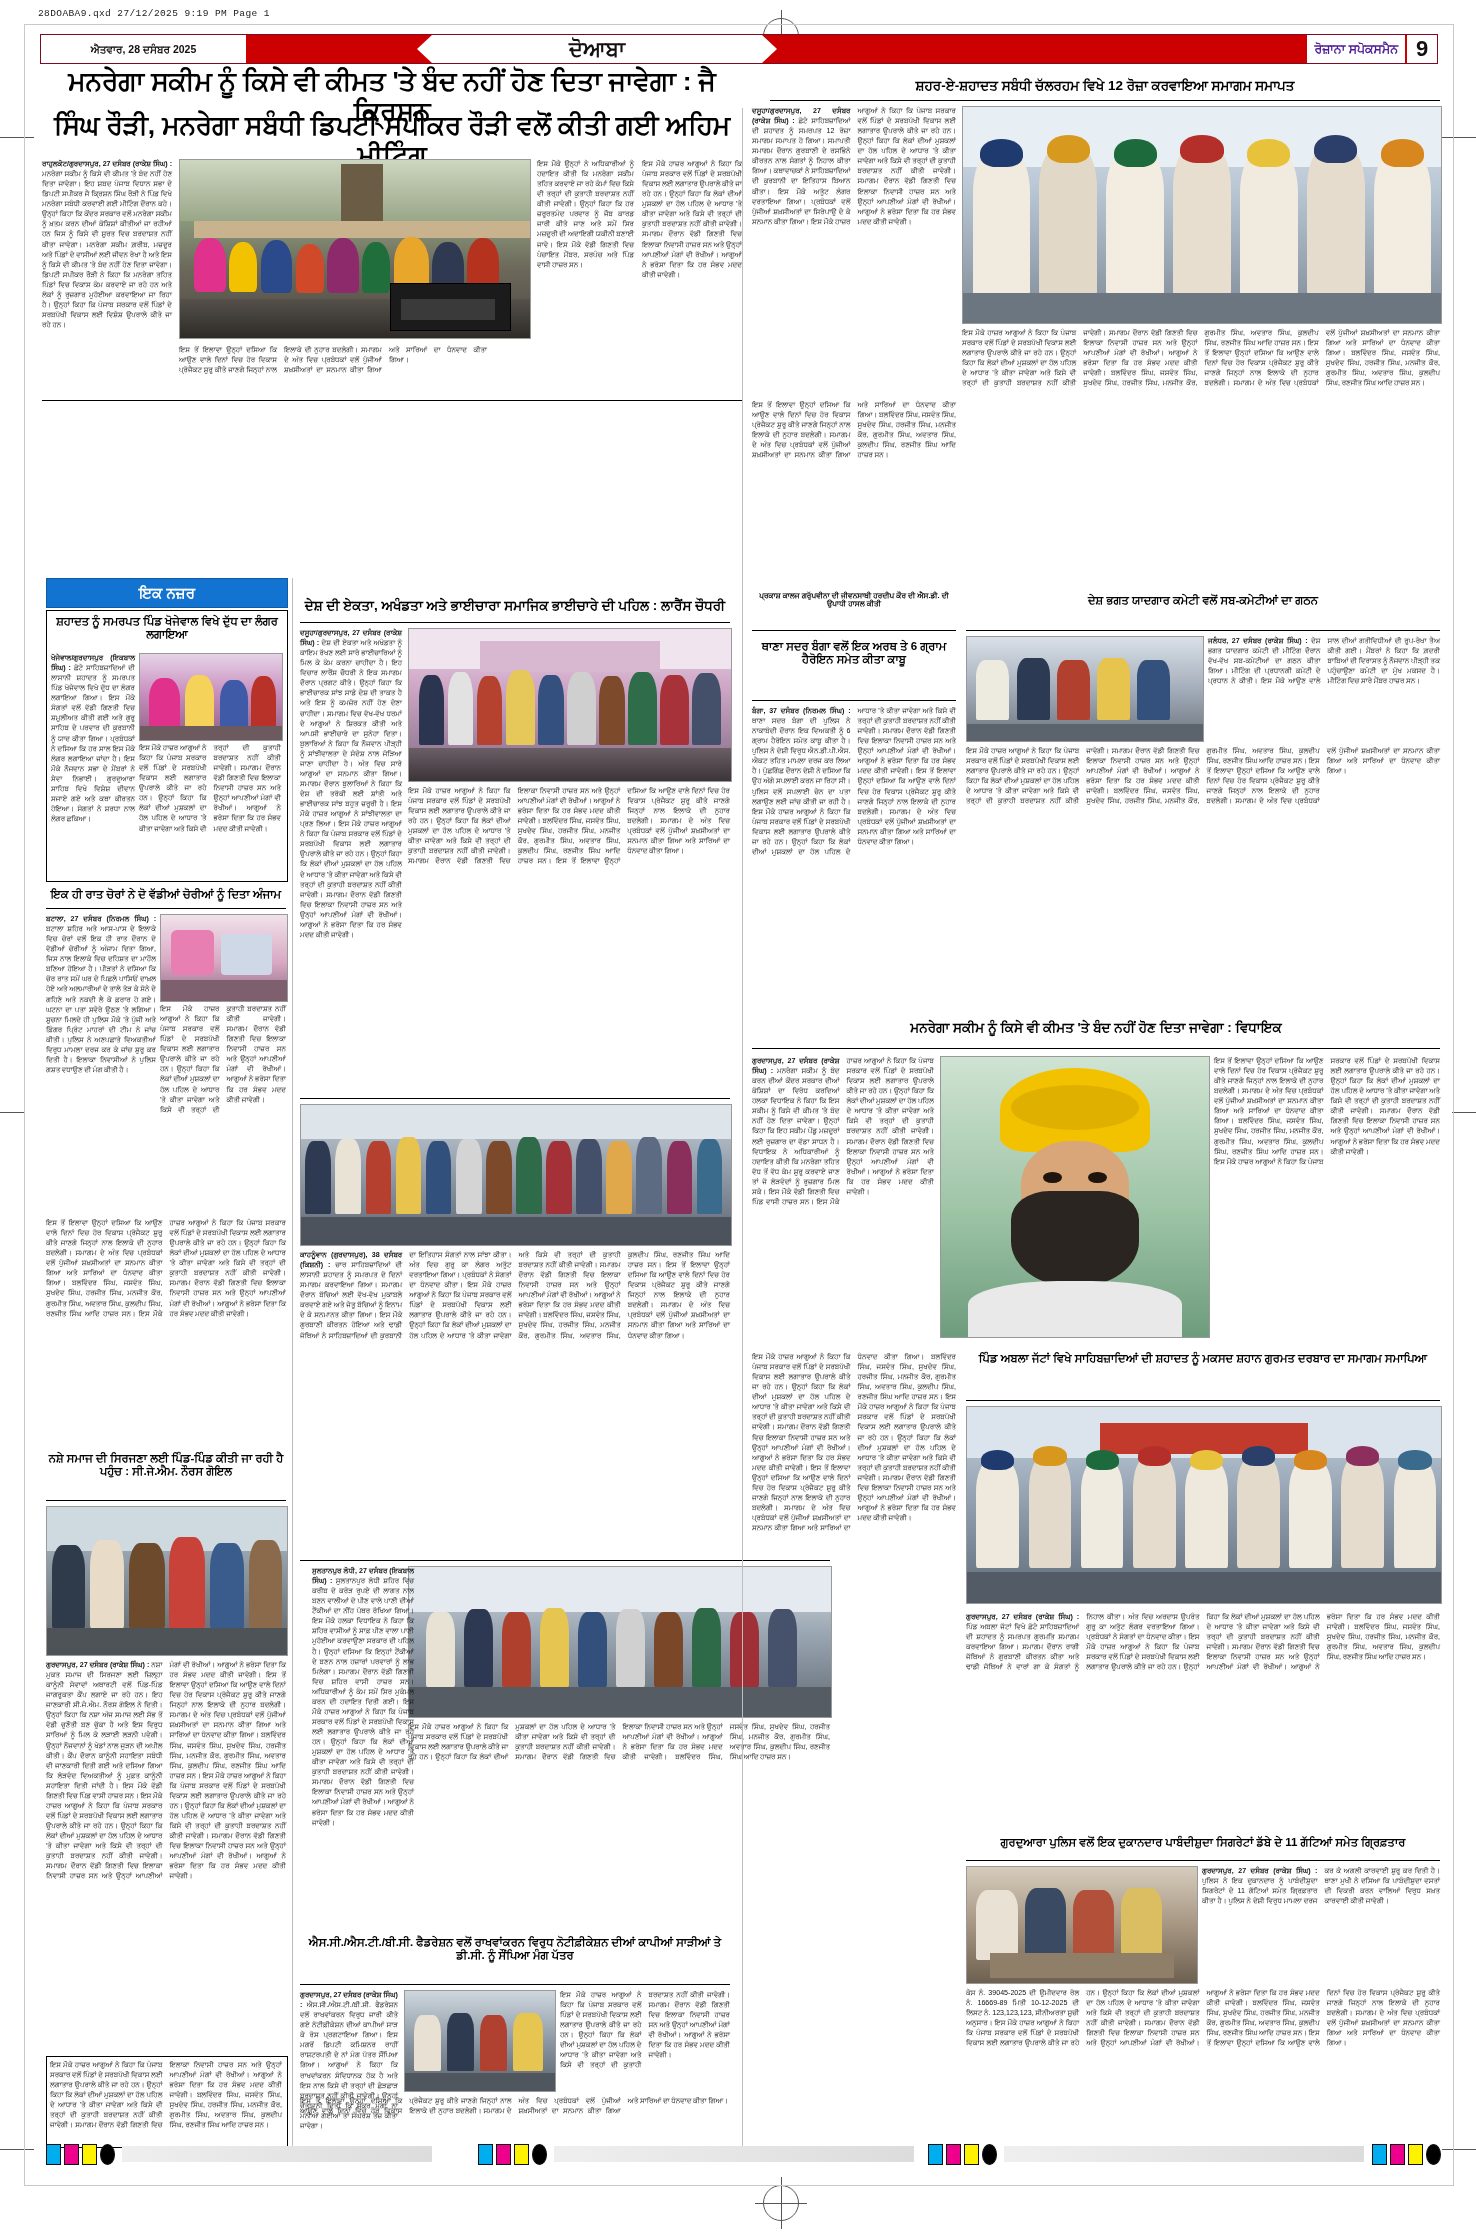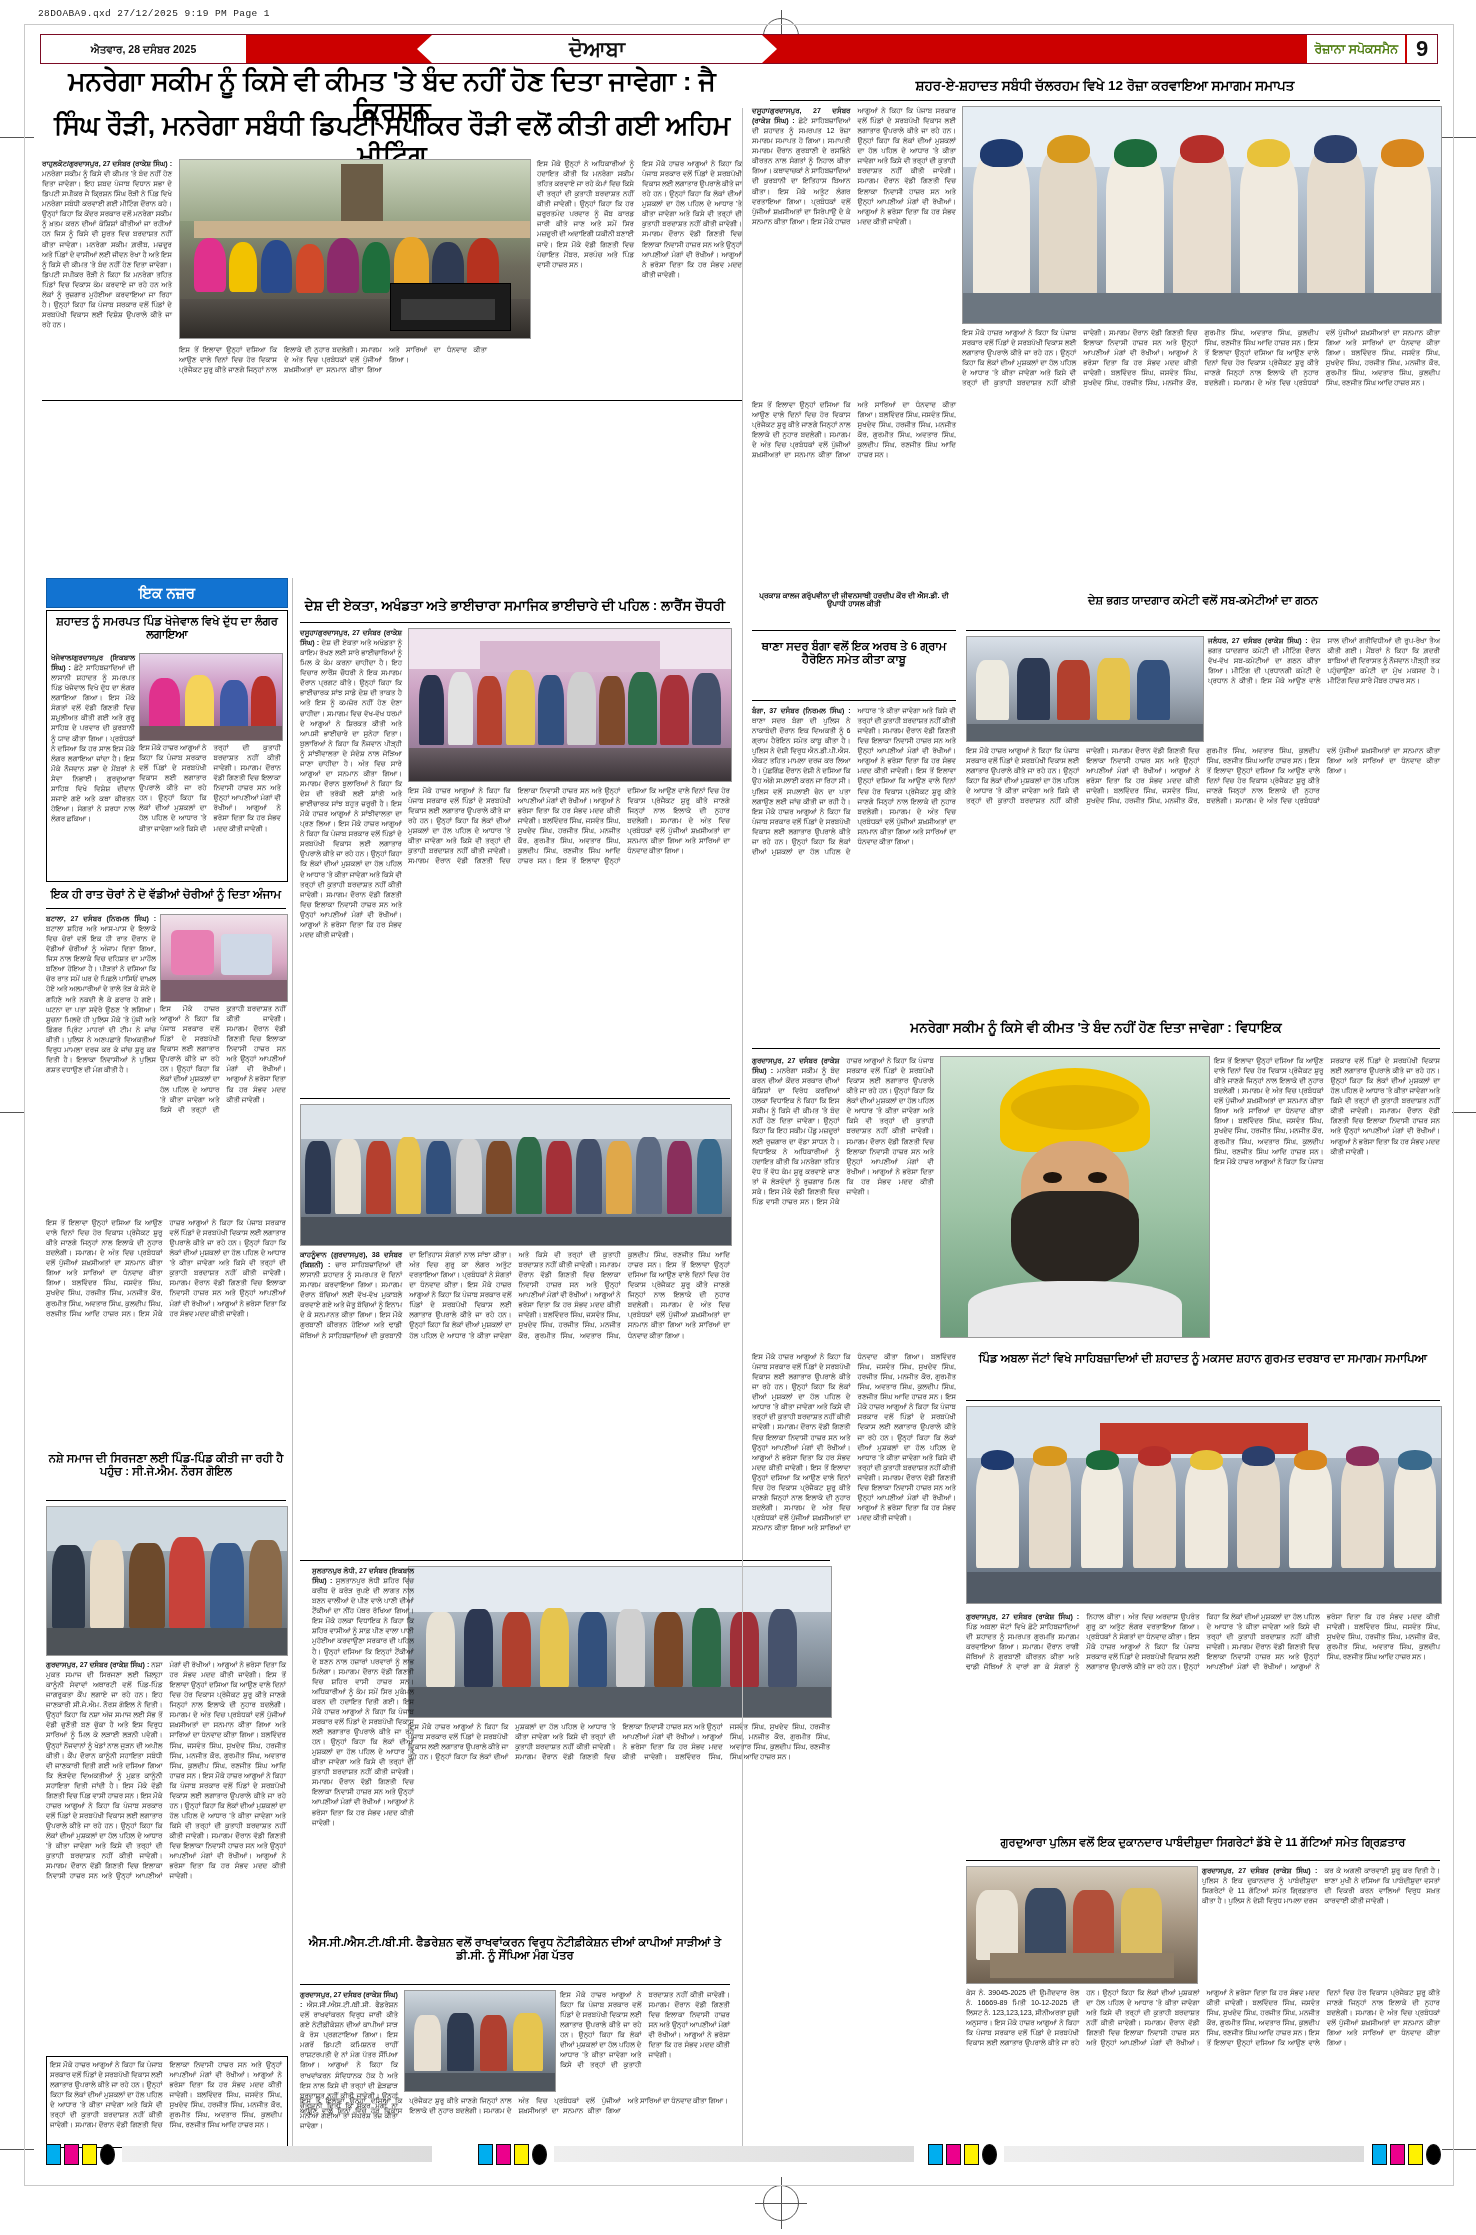--- a/index.html
+++ b/index.html
@@ -25,21 +25,21 @@
            font-size:10.5px;font-weight:bold;color:#111;border-right:1px solid #cc0000;}
   .mh-left-fill{flex:0 0 185px;}
   .mh-title{width:330px;background:#fff;display:flex;align-items:center;justify-content:center;
             font-size:21px;font-weight:bold;color:#111;position:relative;}
   .mh-title:before,.mh-title:after{content:"";position:absolute;top:0;border-top:14px solid transparent;
             border-bottom:14px solid transparent;}
   .mh-title:before{left:-15px;border-right:15px solid #fff;}
   .mh-title:after{right:-15px;border-left:15px solid #fff;}
   .mh-right-fill{flex:1;}
   .mh-brand{background:#fff;padding:0 7px;display:flex;align-items:center;font-size:12.5px;
-            font-weight:bold;color:#4d7c0f;}
+            font-weight:bold;color:#4c1d95;}
   .mh-pageno{background:#fff;width:30px;display:flex;align-items:center;justify-content:center;
              font-size:22px;font-weight:bold;color:#111;border-left:2px solid #cc0000;}
 
   
   .hl{font-weight:bold;color:#000;line-height:1.14;text-align:center;}
   .h-lead{font-size:26.5px;letter-spacing:-.2px;}
   .h-med{font-size:13.5px;}
   .h-sm{font-size:11.5px;}
   .body{font-size:7.1px;line-height:1.42;text-align:justify;color:#111;
         -webkit-hyphens:auto;hyphens:auto;word-spacing:-.3px;}

